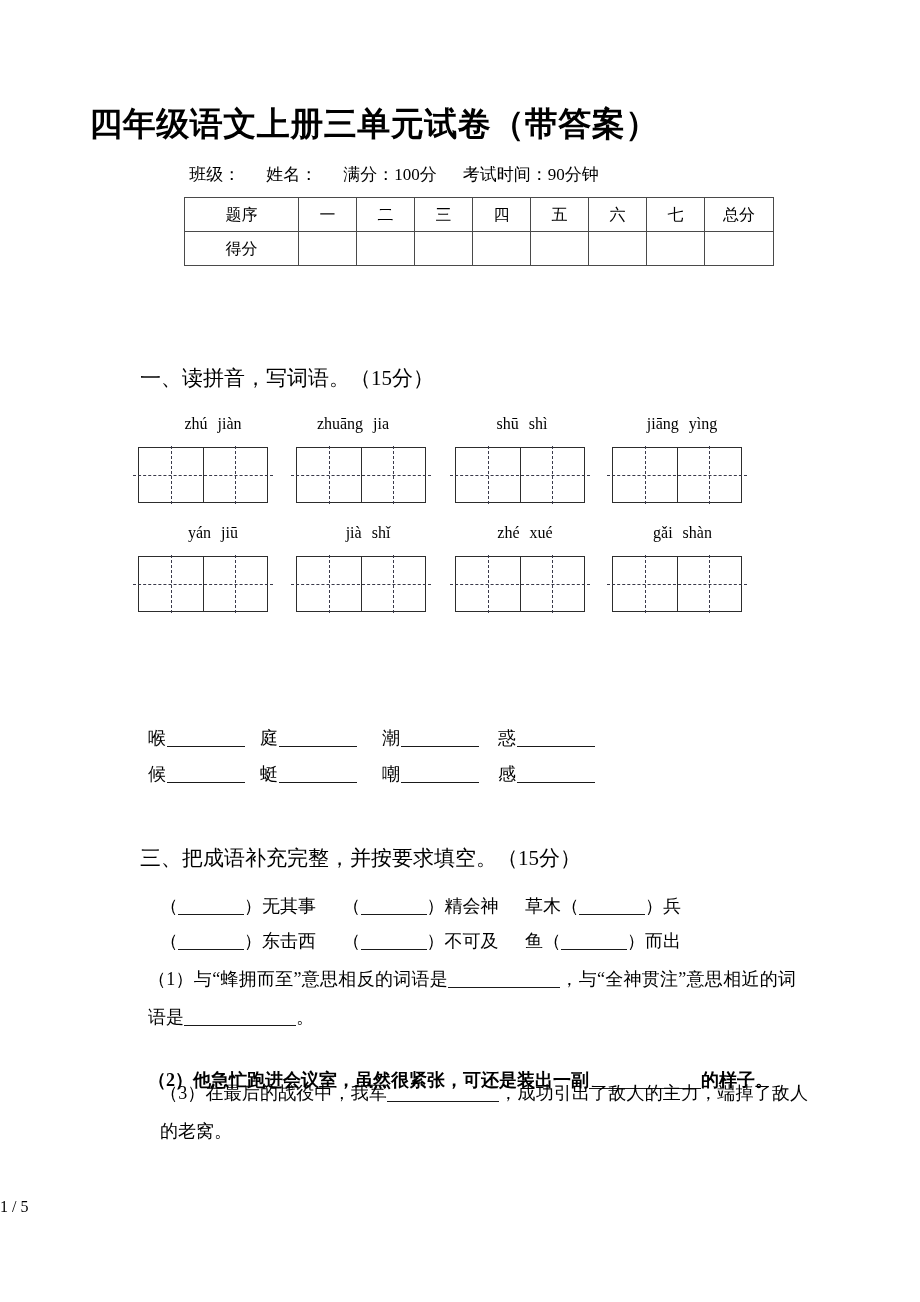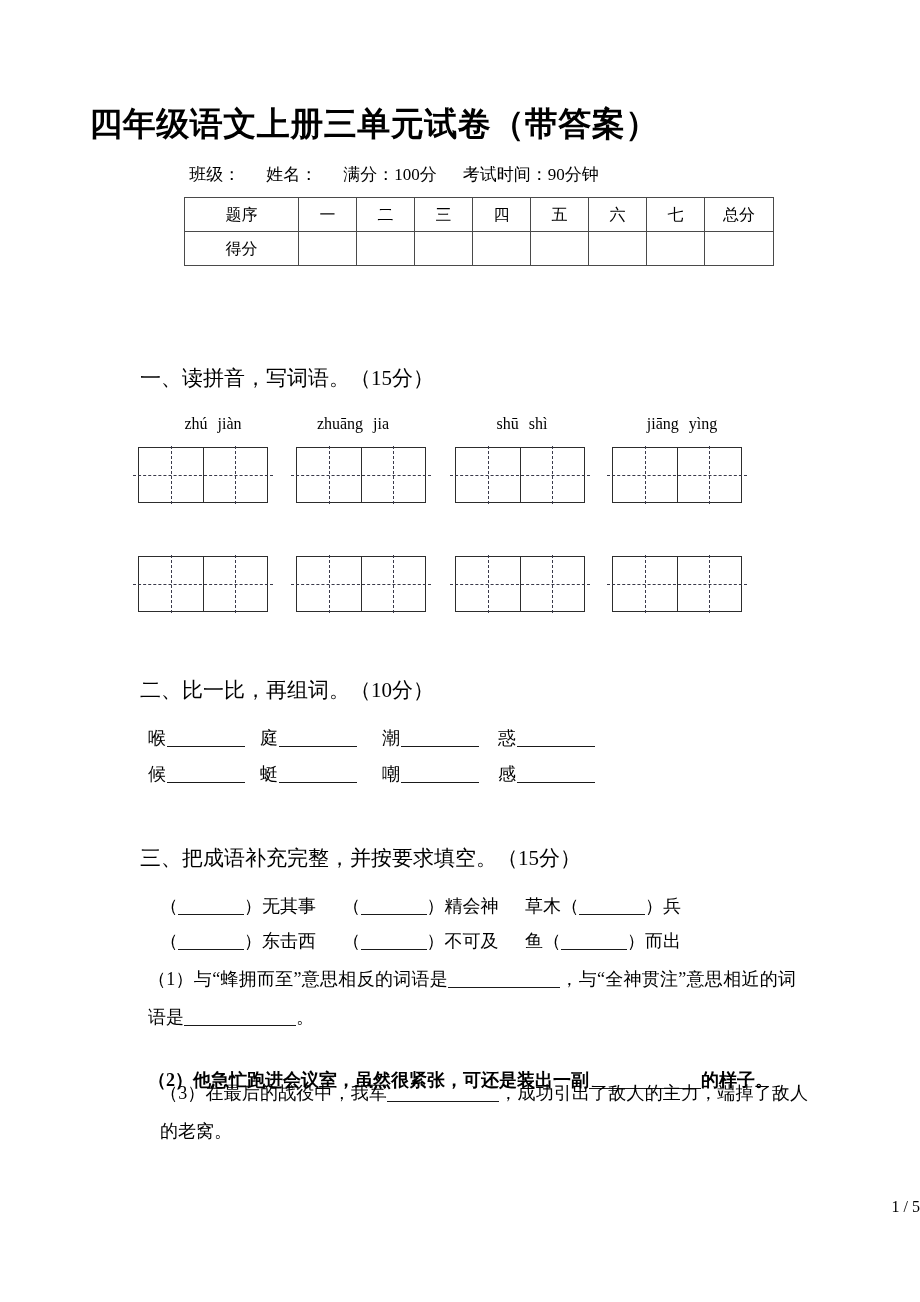--- a/index.html
+++ b/index.html
@@ -191,21 +191,21 @@
     border-bottom: 1px solid #1a1a1a;
     vertical-align: -3px;
   }
 
   
   .footer {
     position: absolute;
     top: 1196px;
     left: 0;
     width: 920px;
-    text-align: right;
+    text-align: left;
     font-size: 16px;
     line-height: 22px;
   }
 </style>
 </head>
 <body>
 
 <div class="page">
 
   <div class="doc-title">四年级语文上册三单元试卷（带答案）</div>
@@ -276,20 +276,34 @@
       <span class="vdash-l"></span>
       <span class="vdash-r"></span>
     </div>
   <div class="char-grid" style="left:612px; top:447px;">
       <span class="vmid"></span>
       <span class="hdash"></span>
       <span class="vdash-l"></span>
       <span class="vdash-r"></span>
     </div>
 
+  <div class="pinyin-row" style="top:520px;">
+    <div class="pinyin-group" style="left:8px; width:130px;">
+      <span class="pinyin-syll">yán</span><span class="pinyin-syll">jiū</span>
+    </div>
+    <div class="pinyin-group" style="left:163px; width:130px;">
+      <span class="pinyin-syll">jià</span><span class="pinyin-syll">shǐ</span>
+    </div>
+    <div class="pinyin-group" style="left:320px; width:130px;">
+      <span class="pinyin-syll">zhé</span><span class="pinyin-syll">xué</span>
+    </div>
+    <div class="pinyin-group" style="left:475px; width:135px;">
+      <span class="pinyin-syll">gǎi</span><span class="pinyin-syll">shàn</span>
+    </div>
+  </div>
 
   <div class="char-grid" style="left:138px; top:556px;">
       <span class="vmid"></span>
       <span class="hdash"></span>
       <span class="vdash-l"></span>
       <span class="vdash-r"></span>
     </div>
   <div class="char-grid" style="left:296px; top:556px;">
       <span class="vmid"></span>
       <span class="hdash"></span>
@@ -302,21 +316,20 @@
       <span class="vdash-l"></span>
       <span class="vdash-r"></span>
     </div>
   <div class="char-grid" style="left:612px; top:556px;">
       <span class="vmid"></span>
       <span class="hdash"></span>
       <span class="vdash-l"></span>
       <span class="vdash-r"></span>
     </div>
 
-  <div class="section-head" style="top:675px;">二、比一比，再组词。（10分）</div>
 
   <div class="cmp-row" style="top:722px;">
     <span class="cmp-item" style="left:0px;"><span>喉</span><span class="blank"></span></span>
     <span class="cmp-item" style="left:112px;"><span>庭</span><span class="blank"></span></span>
     <span class="cmp-item" style="left:234px;"><span>潮</span><span class="blank"></span></span>
     <span class="cmp-item" style="left:350px;"><span>惑</span><span class="blank"></span></span>
   </div>
 
   <div class="cmp-row" style="top:758px;">
     <span class="cmp-item" style="left:0px;"><span>候</span><span class="blank"></span></span>

